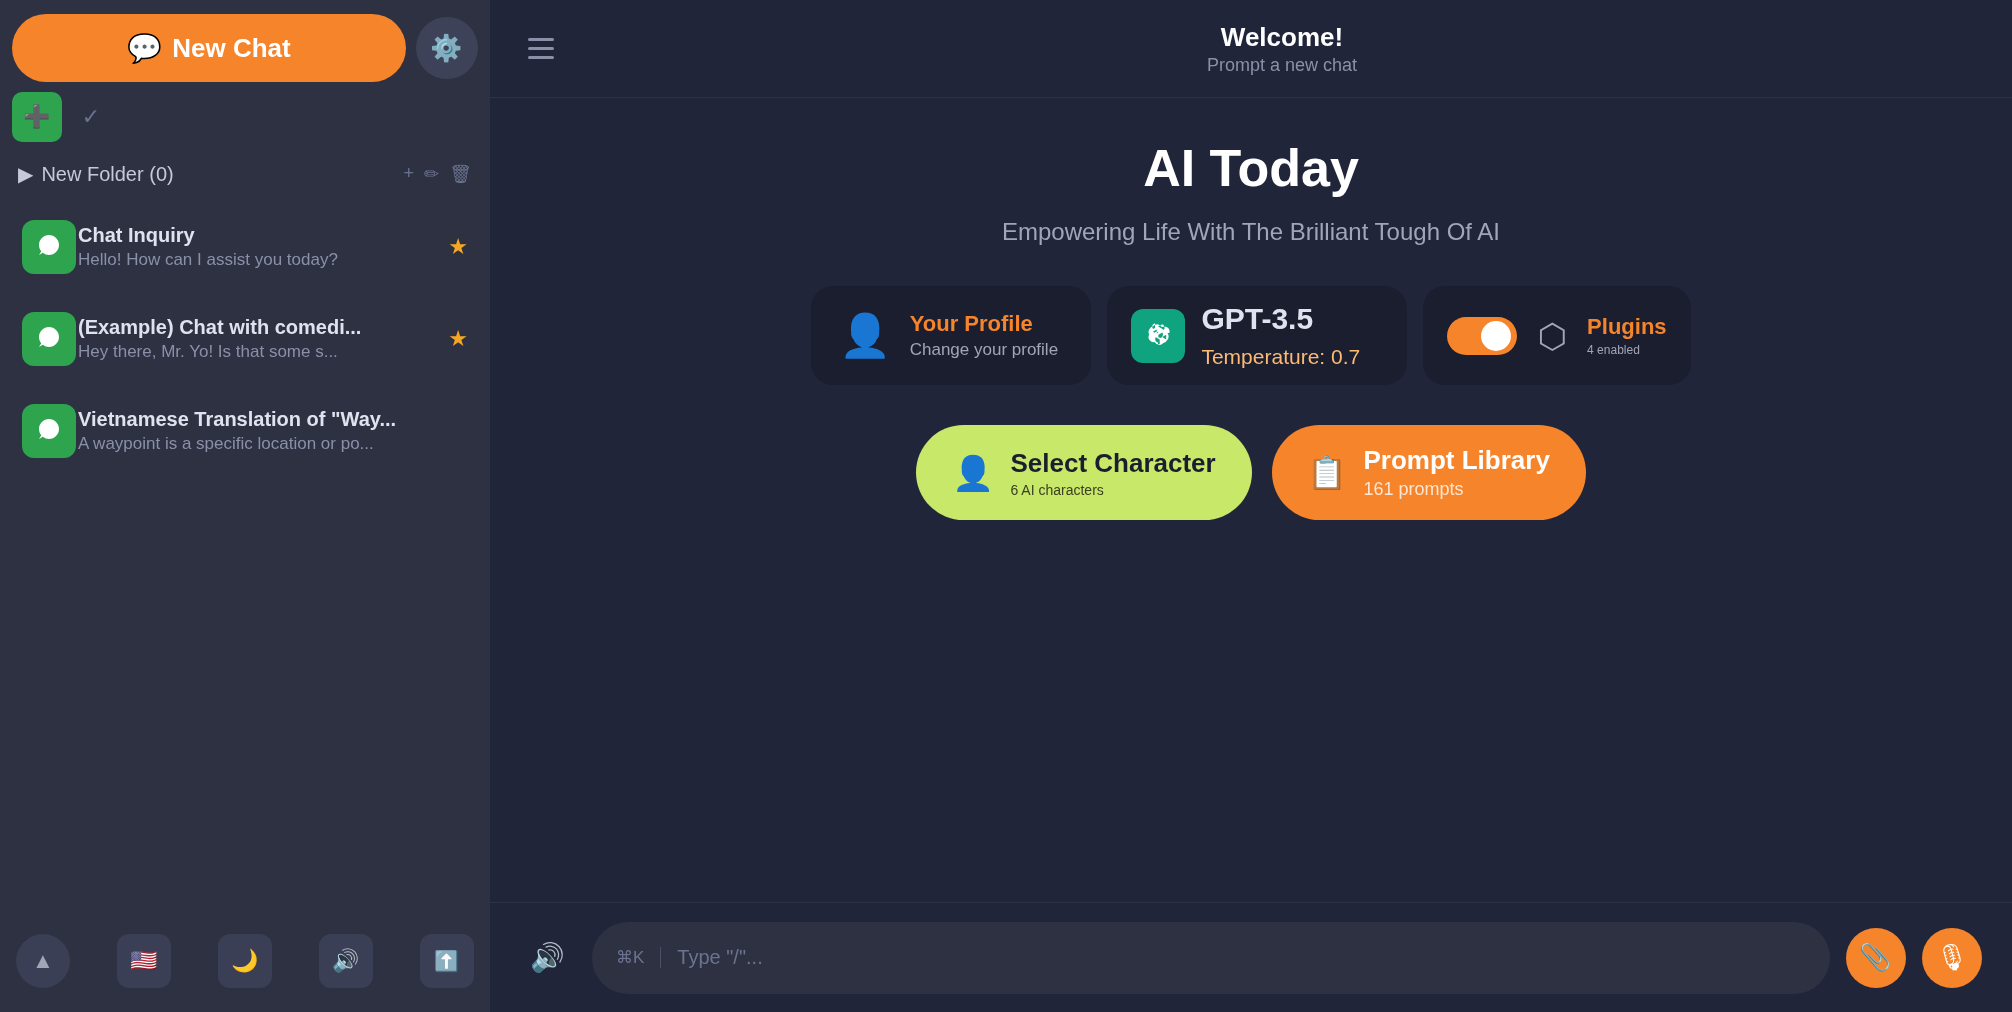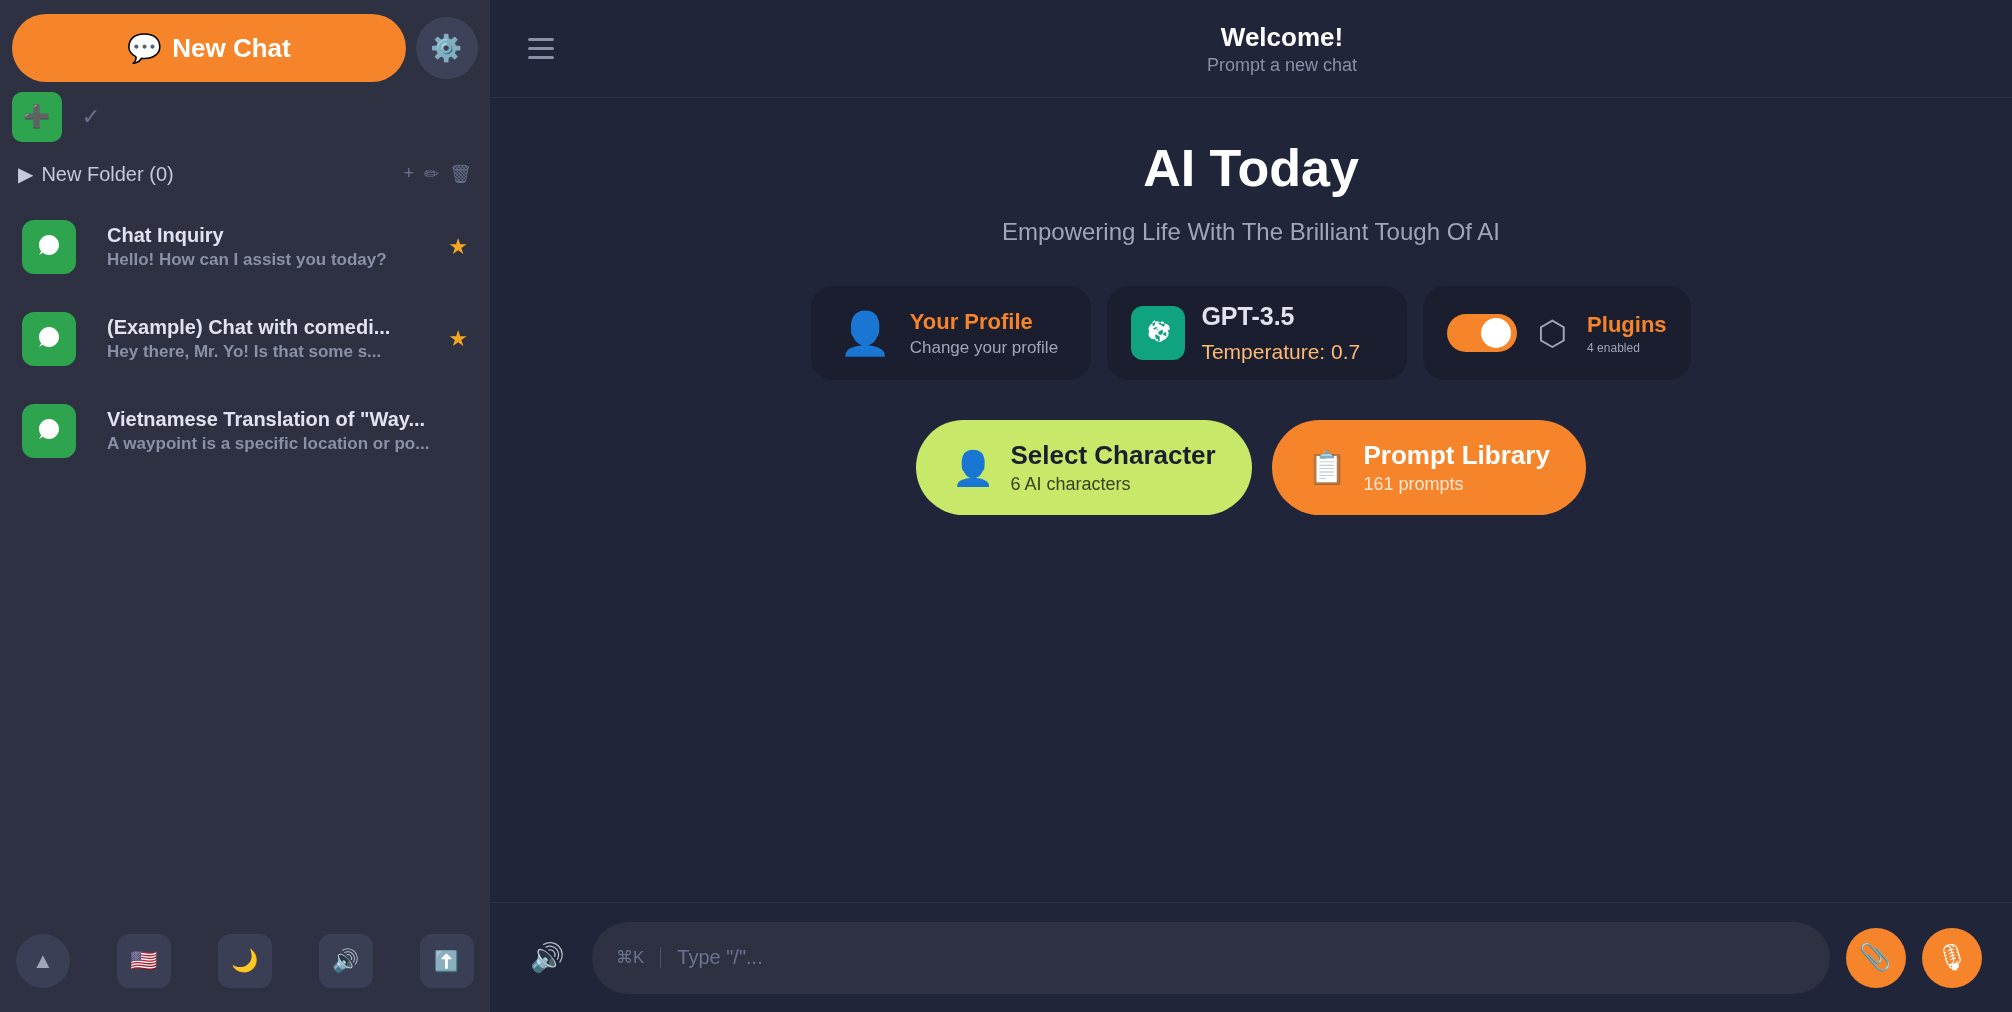--- a/index.html
+++ b/index.html
@@ -137,21 +137,21 @@
 
     .folder-row .folder-actions span {
       cursor: pointer;
       font-size: 18px;
     }
 
     .chat-item {
       display: flex;
       align-items: center;
       padding: 14px 10px;
-      gap: 31px;
+      gap: 2px;
       border-radius: 14px;
       cursor: pointer;
     }
 
     .chat-avatar {
       width: 54px;
       height: 54px;
       background: #2ea44f;
       border-radius: 12px;
       display: flex;
@@ -176,21 +176,20 @@
       text-overflow: ellipsis;
     }
 
     .chat-preview {
       color: #8a90a8;
       font-size: 17px;
       white-space: nowrap;
       overflow: hidden;
       text-overflow: ellipsis;
       margin-top: 3px;
-      font-weight: bold;
     }
 
     .chat-star {
       color: #f5a623;
       font-size: 22px;
       flex-shrink: 0;
     }
 
     .sidebar-bottom {
       margin-top: auto;
@@ -388,21 +387,21 @@
     }
 
     .card-character .card-text .card-title {
       color: #1a1e2e;
       font-size: 26px;
       font-weight: 800;
     }
 
     .card-character .card-text .card-sub {
       color: #3a3f1e;
-      font-size: 18px;
+      font-size: 14px;
       margin-top: 3px;
     }
 
     .card-prompt {
       background: #f5842a;
       border-radius: 50px;
       padding: 20px 36px;
       display: flex;
       align-items: center;
       gap: 16px;
@@ -654,21 +653,21 @@
         </div>
       </div>
 
       <div class="card-dark gpt-card-combined">
         <div class="card-icon-wrap" style="width:54px;height:54px;background:#10a37f;border-radius:12px;display:flex;align-items:center;justify-content:center;flex-shrink:0;">
           <svg width="32" height="32" viewBox="0 0 32 32" fill="white">
             <path d="M27.4 13.1c.7-2-.1-4.3-1.9-5.5a5.3 5.3 0 00-5.7-.5 5.3 5.3 0 00-3.6-2.7 5.3 5.3 0 00-5 1.8 5.3 5.3 0 00-3.5 2.5 5.3 5.3 0 00-.5 5.8 5.3 5.3 0 00.5 5.8 5.3 5.3 0 005 1.8 5.3 5.3 0 003.6 2.7 5.3 5.3 0 005-1.8 5.3 5.3 0 003.5-2.5 5.3 5.3 0 00.6-7.4zm-11.4 9.5a3.6 3.6 0 01-2.3-5.4l.2.1 3.8 2.2v4.6a3.7 3.7 0 01-1.7.5zm8.2-3.2l-4-2.3 4-2.3v4.6zm-9.4-5.4l-4-2.3 4-2.3v4.6zm1.2-7.4l3.8-2.2.2-.1a3.6 3.6 0 012 5.5v.1l-4-2.3-1.9-1h-.1zm-5.3 2a3.6 3.6 0 012.3-5.4v4.7l-2 1.1a3.7 3.7 0 01-.3-2.4zm1.7 4l2-1.1 2 1.1-2 1.2-2-1.2zm4 6.7v-4.6l4-2.3v.1a3.6 3.6 0 01-2 5.4l-2-.6z"></path>
           </svg>
         </div>
         <div class="card-text">
-          <div class="card-title" style="color:#e0e3ef;font-size:25px;font-weight:700;">GPT-3.5</div>
+          <div class="card-title" style="color:#e0e3ef;font-size:30px;font-weight:700;">GPT-3.5</div>
           <div class="card-sub" style="color:#fdba74;font-size:21px;margin-top:9px;">Temperature: 0.7</div>
         </div>
       </div>
 
       <div class="toggle-plugins-wrapper">
         <div class="toggle-switch"></div>
         <span style="font-size:34px;color:#a0a5b8;">⬡</span>
         <div class="card-text">
           <div style="color:#f5842a;font-size:22px;font-weight:700;">Plugins</div>
           <div style="color:#a0a5b8;font-size:12px;margin-top:3px;">4 enabled</div>

